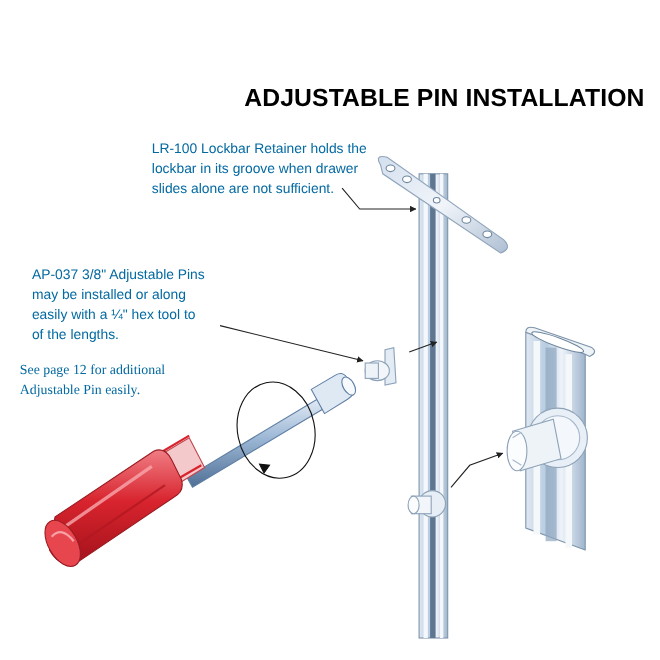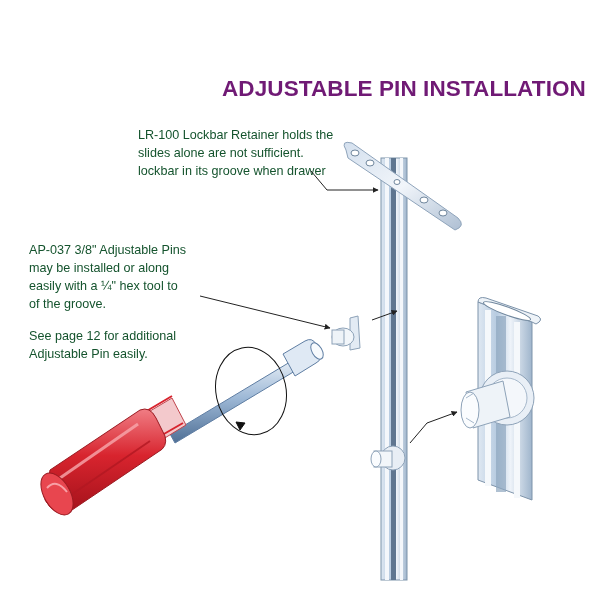--- a/index.html
+++ b/index.html
@@ -1,39 +1,39 @@
 <!DOCTYPE html>
 <html><head>
 <meta charset="utf-8">
 <style>
   html, body { margin: 0; padding: 0; background: #ffffff; }
   body { width: 600px; height: 600px; position: relative; overflow: hidden; font-family: "Liberation Sans", sans-serif; }
-  .title { position: absolute; left: 222px; top: 76px; font-size: 22.5px; font-weight: bold; color: #701a75; letter-spacing: 0.1px; white-space: nowrap; }
-  .callout { position: absolute; font-size: 12.6px; line-height: 18px; color: #14532d; white-space: nowrap; }
+  .title { position: absolute; left: 222px; top: 76px; font-size: 22.5px; font-weight: bold; color: #000000; letter-spacing: 0.1px; white-space: nowrap; }
+  .callout { position: absolute; font-size: 12.6px; line-height: 18px; color: #0369a1; white-space: nowrap; }
   .callout-lr { left: 138px; top: 126px; }
   .callout-ap { left: 29px; top: 241px; }
-  .callout-see { left: 29px; top: 327px; }
+  .callout-see { left: 18px; top: 327px; font-family: Liberation Serif, serif; }
   svg.art { position: absolute; left: 0; top: 0; }
 </style>
 </head>
 <body>
 
 <div class="title">ADJUSTABLE PIN INSTALLATION</div>
 
 <div class="callout callout-lr">
   <div>LR-100 Lockbar Retainer holds the</div>
+  <div>lockbar in its groove when drawer</div>
   <div>slides alone are not sufficient.</div>
-  <div>lockbar in its groove when drawer</div>
 </div>
 
 <div class="callout callout-ap">
   <div>AP-037 3/8" Adjustable Pins</div>
   <div>may be installed or along</div>
   <div>easily with a ¼" hex tool to</div>
-  <div>of the groove.</div>
+  <div>of the lengths.</div>
 </div>
 
 <div class="callout callout-see">
   <div>See page 12 for additional</div>
   <div>Adjustable Pin easily.</div>
 </div>
 
 <svg class="art" width="600" height="600" viewBox="0 0 600 600">
   <defs>
     <linearGradient id="steelV" x1="0" y1="0" x2="1" y2="0">

